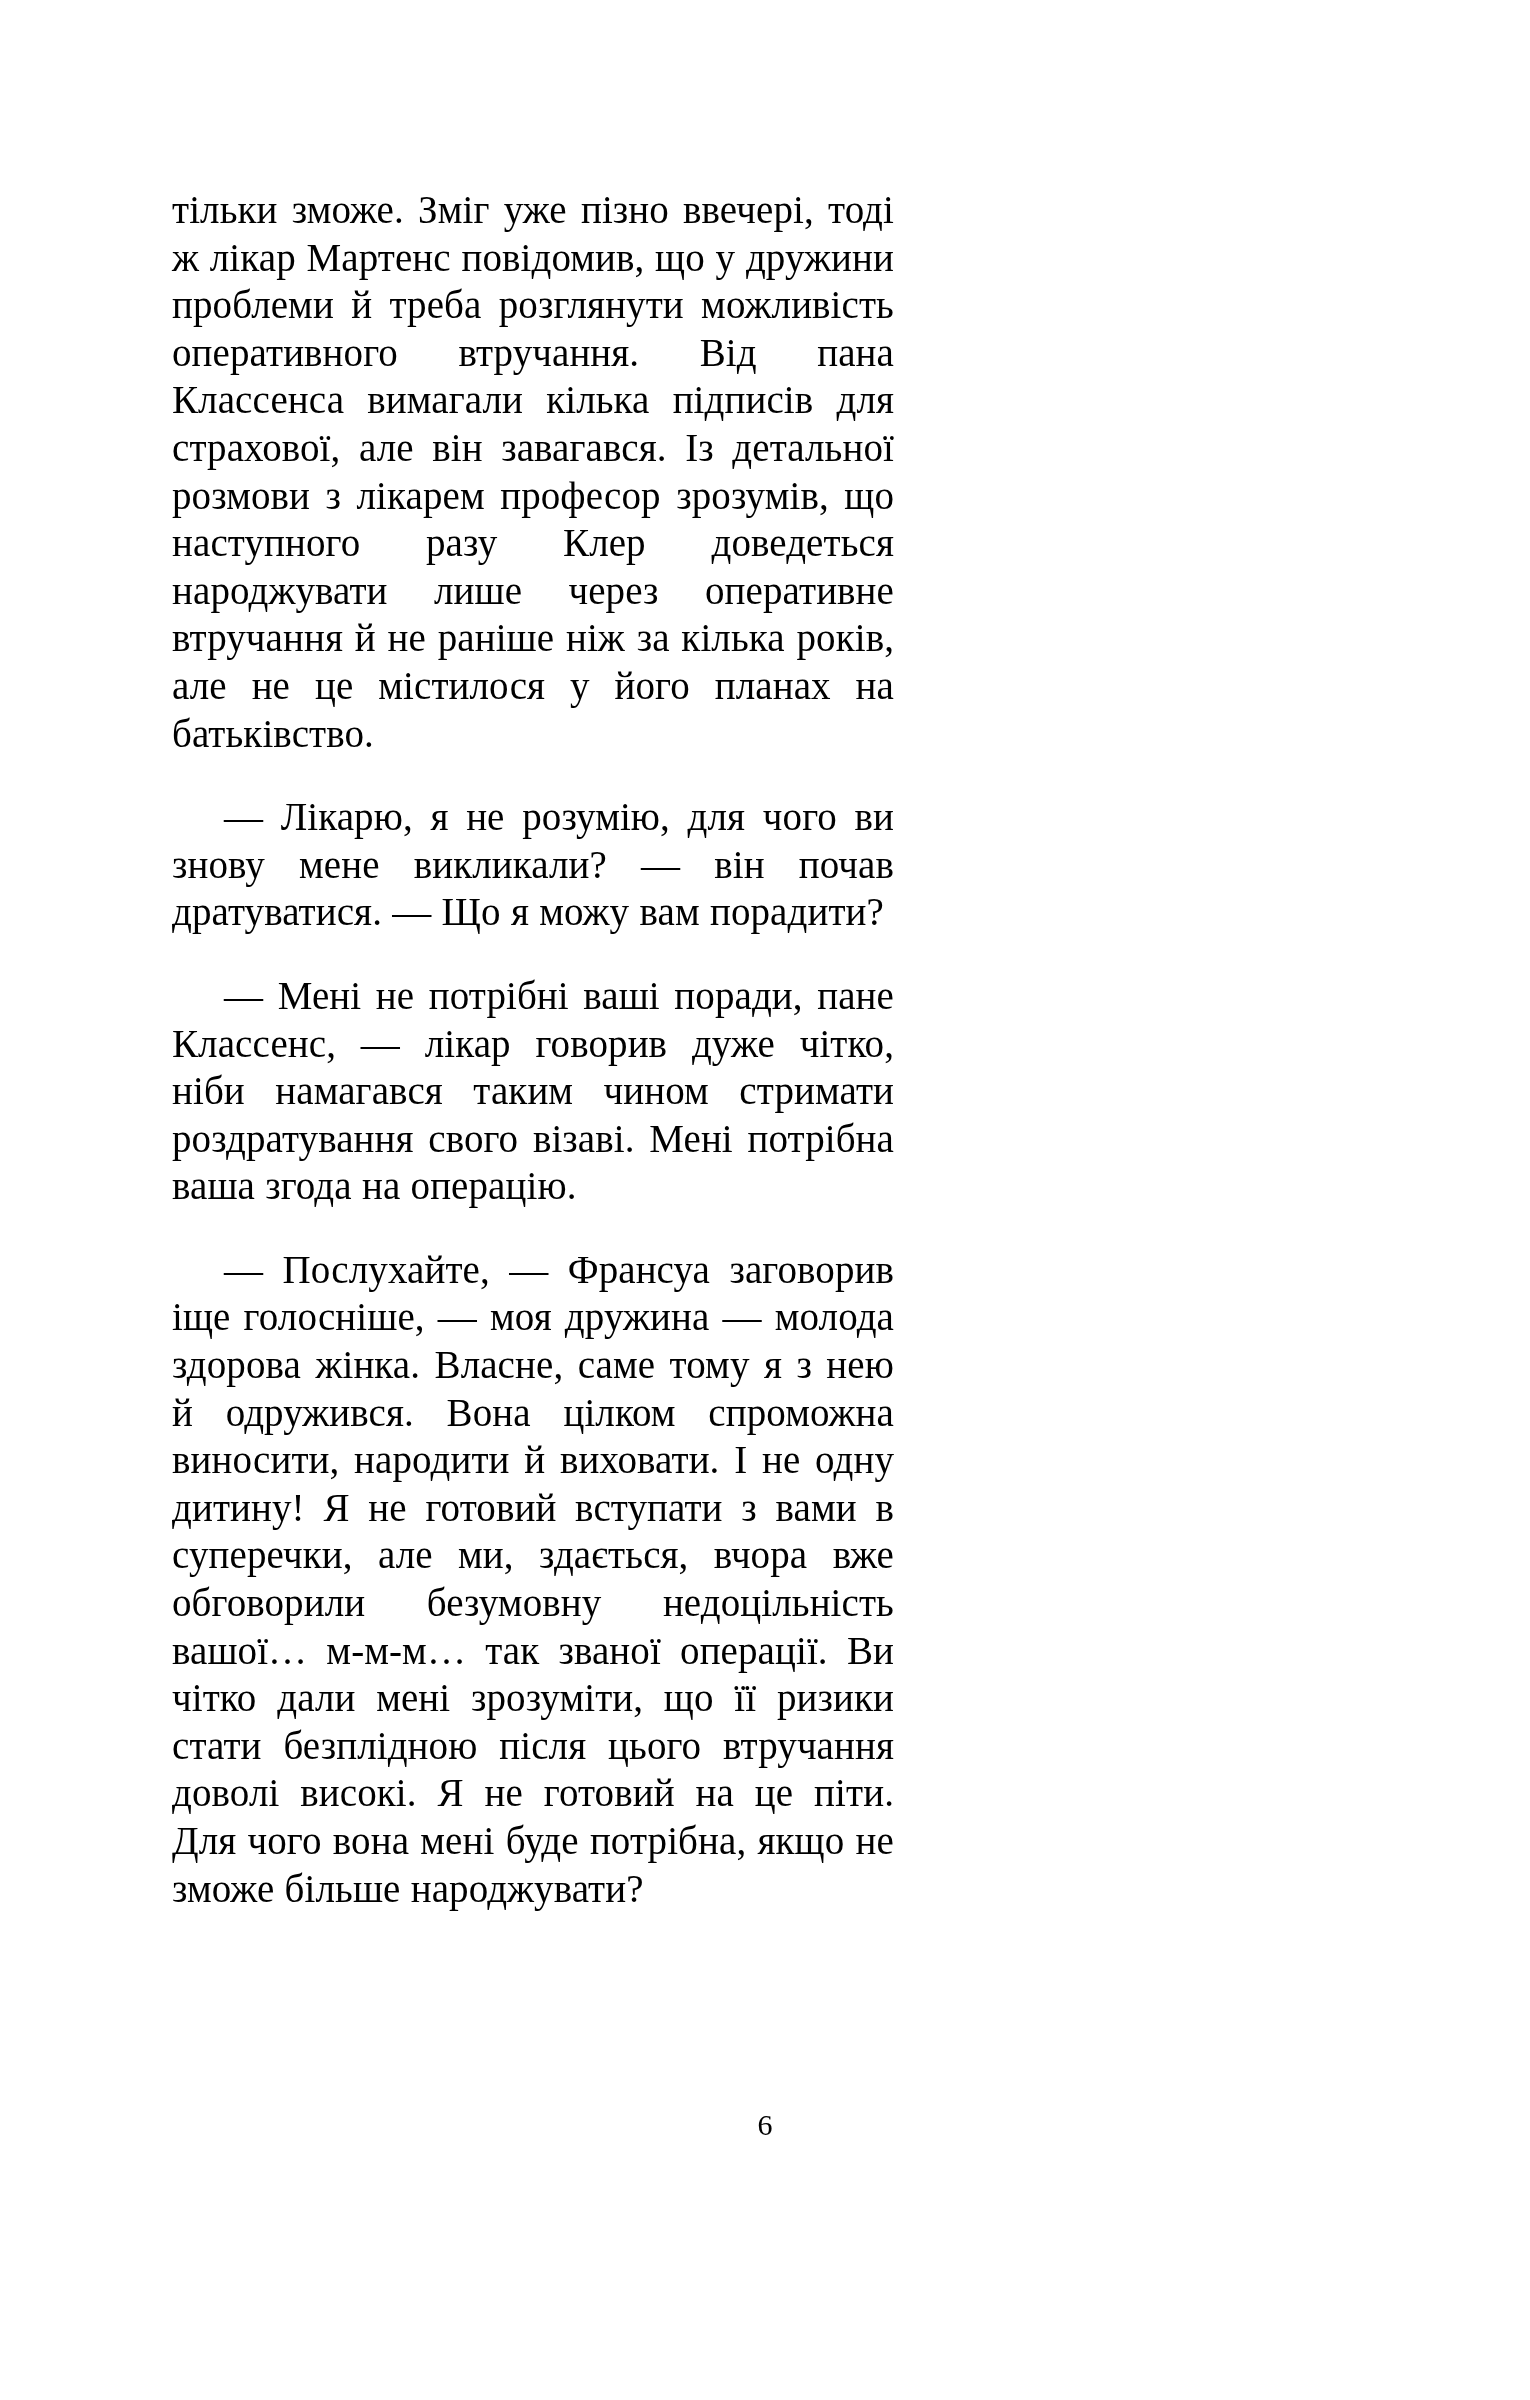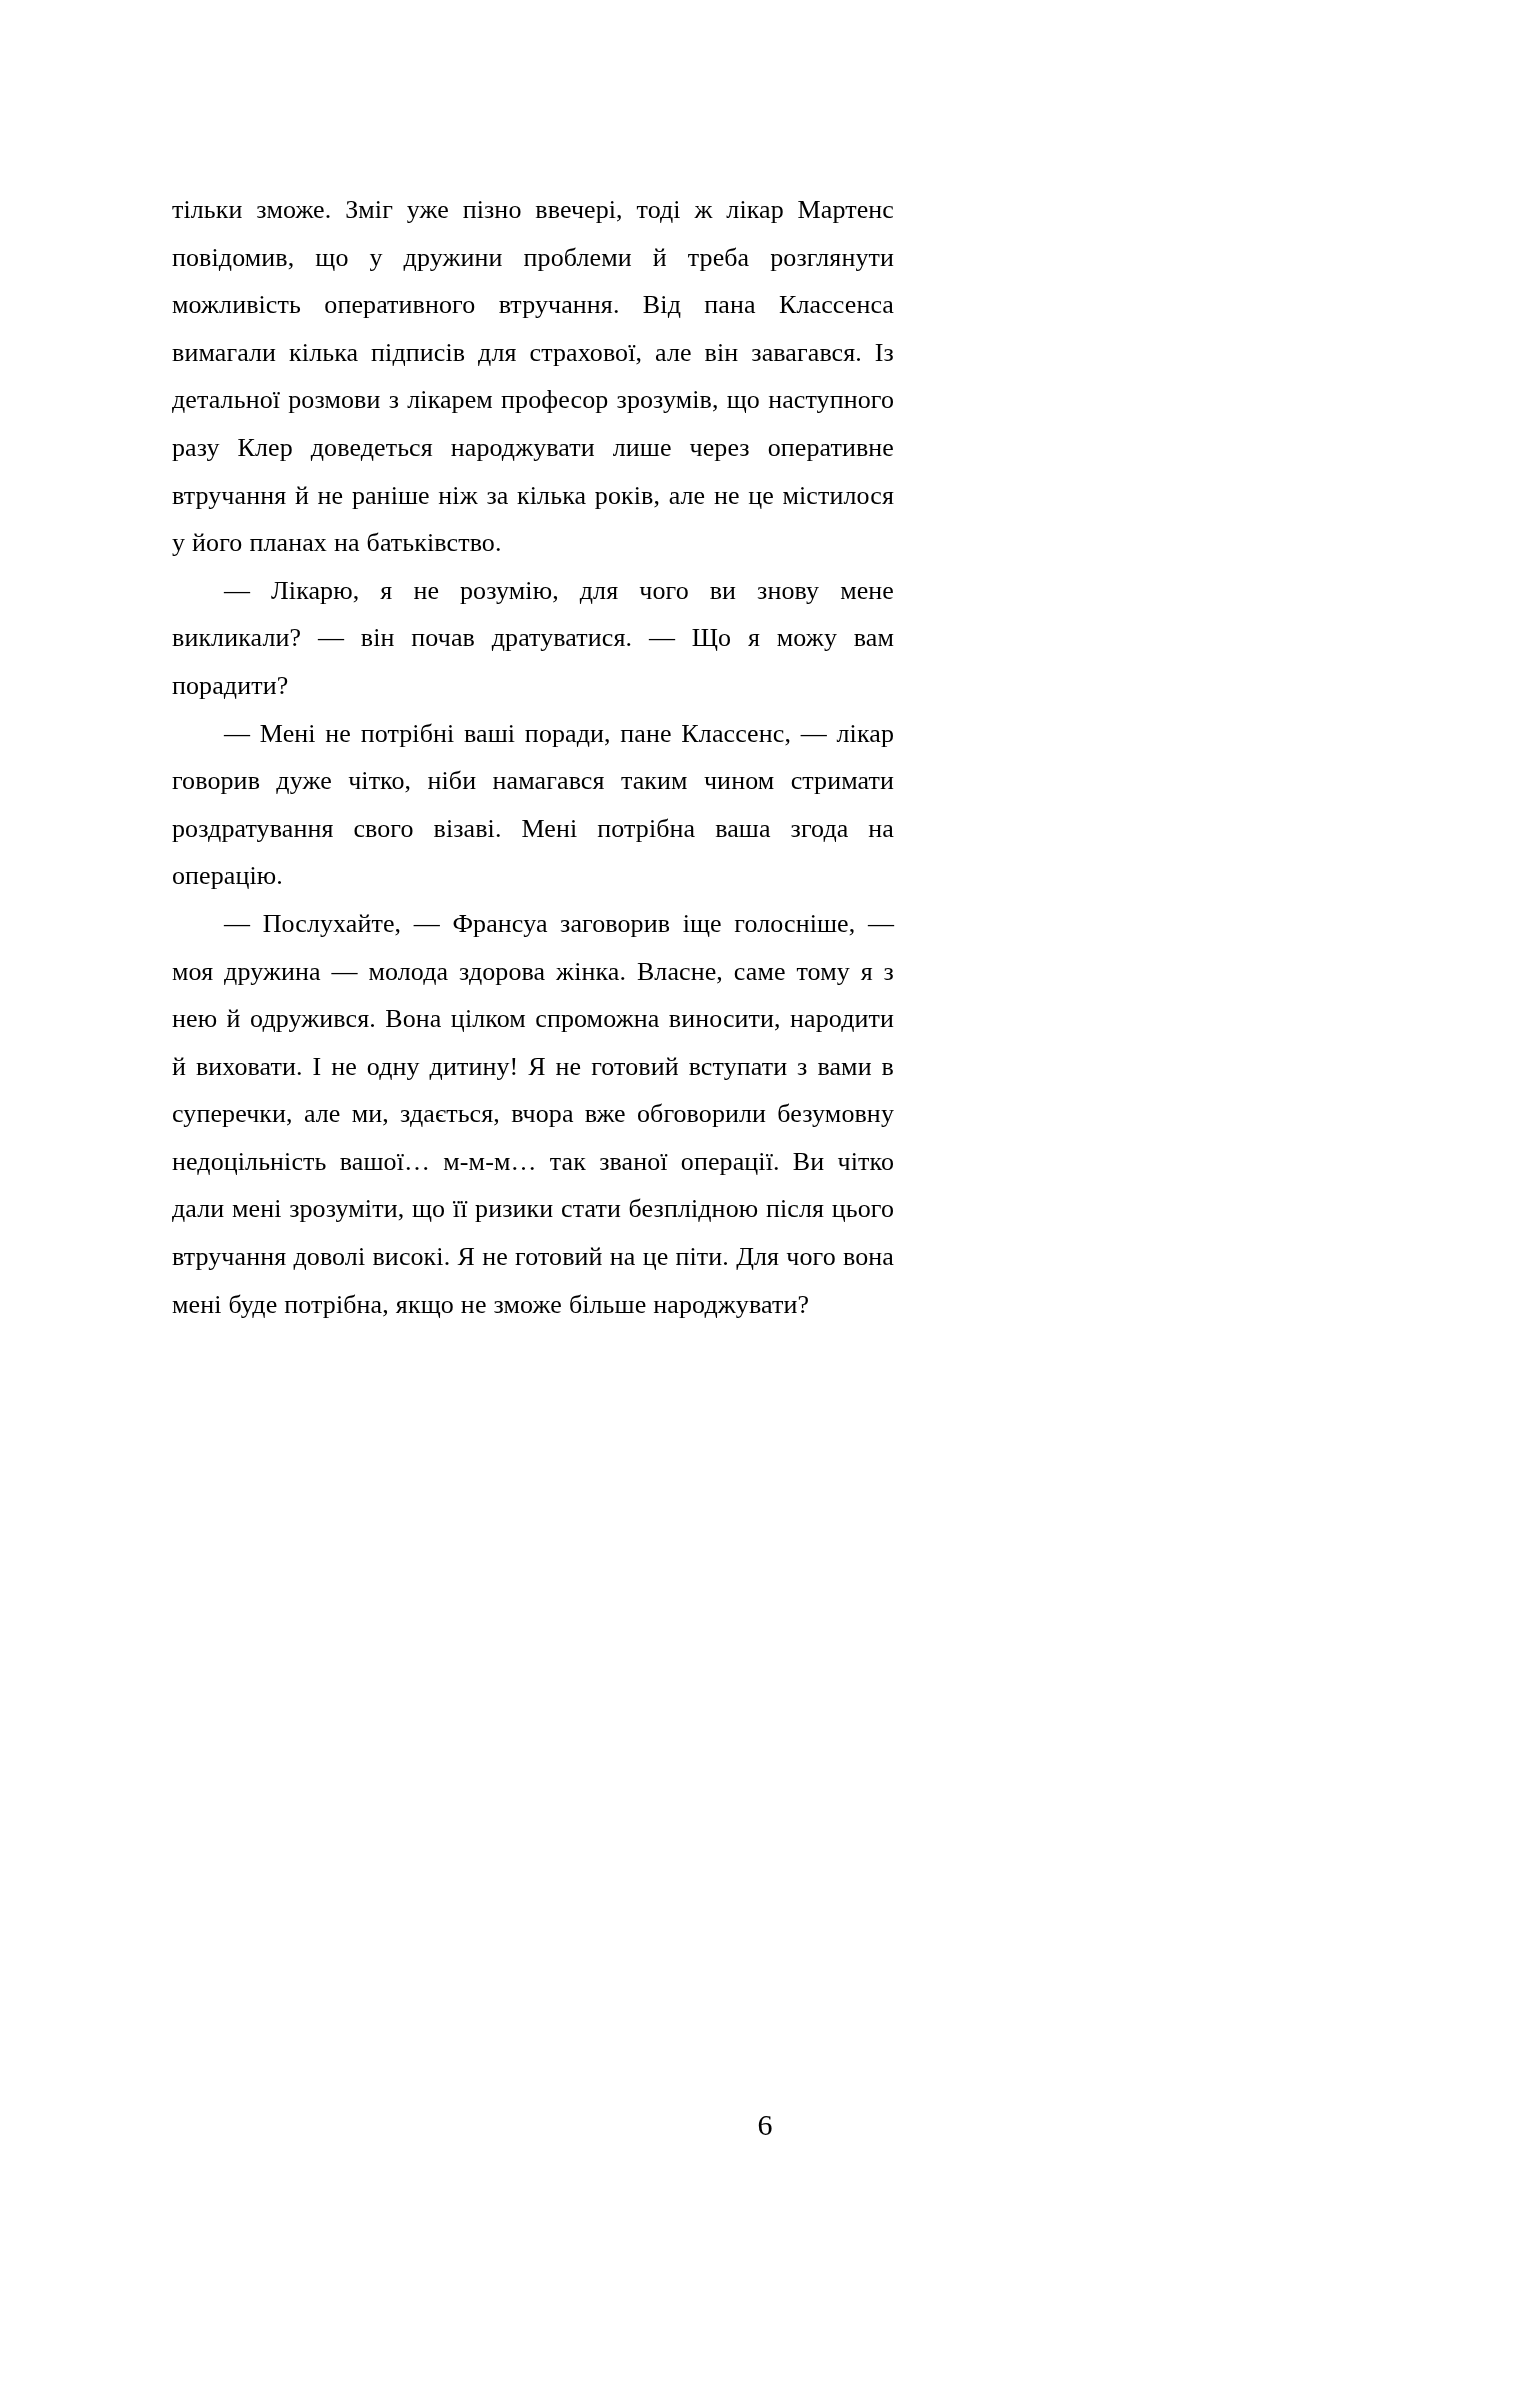--- a/index.html
+++ b/index.html
@@ -24,35 +24,36 @@
     overflow: hidden;
   }
 
   .text-block {
     position: absolute;
     left: 172px;
     top: 186px;
     width: 722px;
     text-align: justify;
     text-justify: inter-word;
-    font-size: 26px;
+    font-size: 39px;
     line-height: 47.6px;
     letter-spacing: 0.1px;
     word-spacing: 0.4px;
     hyphens: manual;
   }
 
   .para {
     margin: 0;
     text-indent: 0;
     text-align: justify;
   }
 
   .para.indent {
     text-indent: 52px;
+    margin-top: 36px;
   }
 
   
 
   .page-number {
     position: absolute;
     left: 0;
     right: 0;
     top: 2108px;
     text-align: center;

